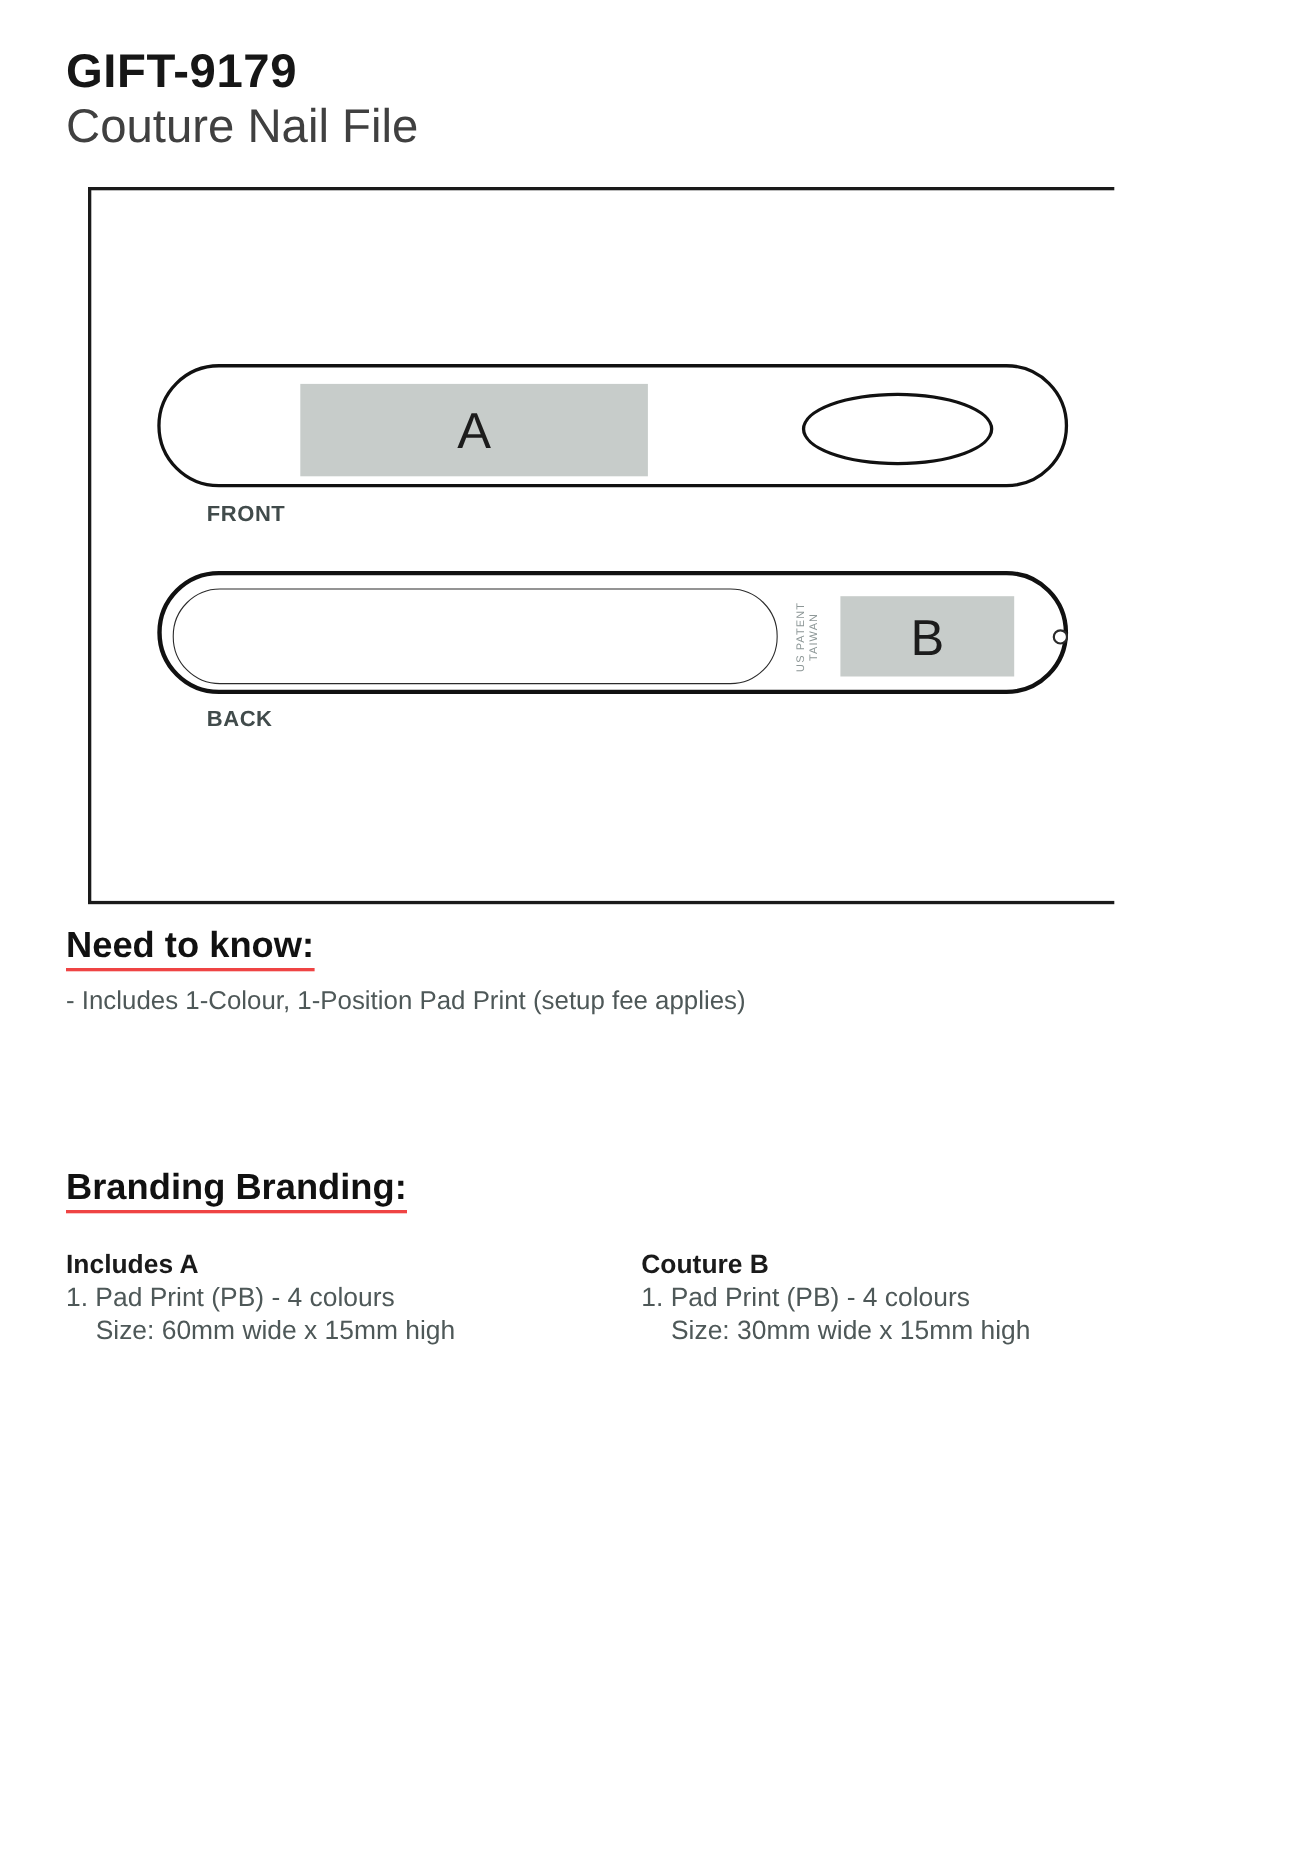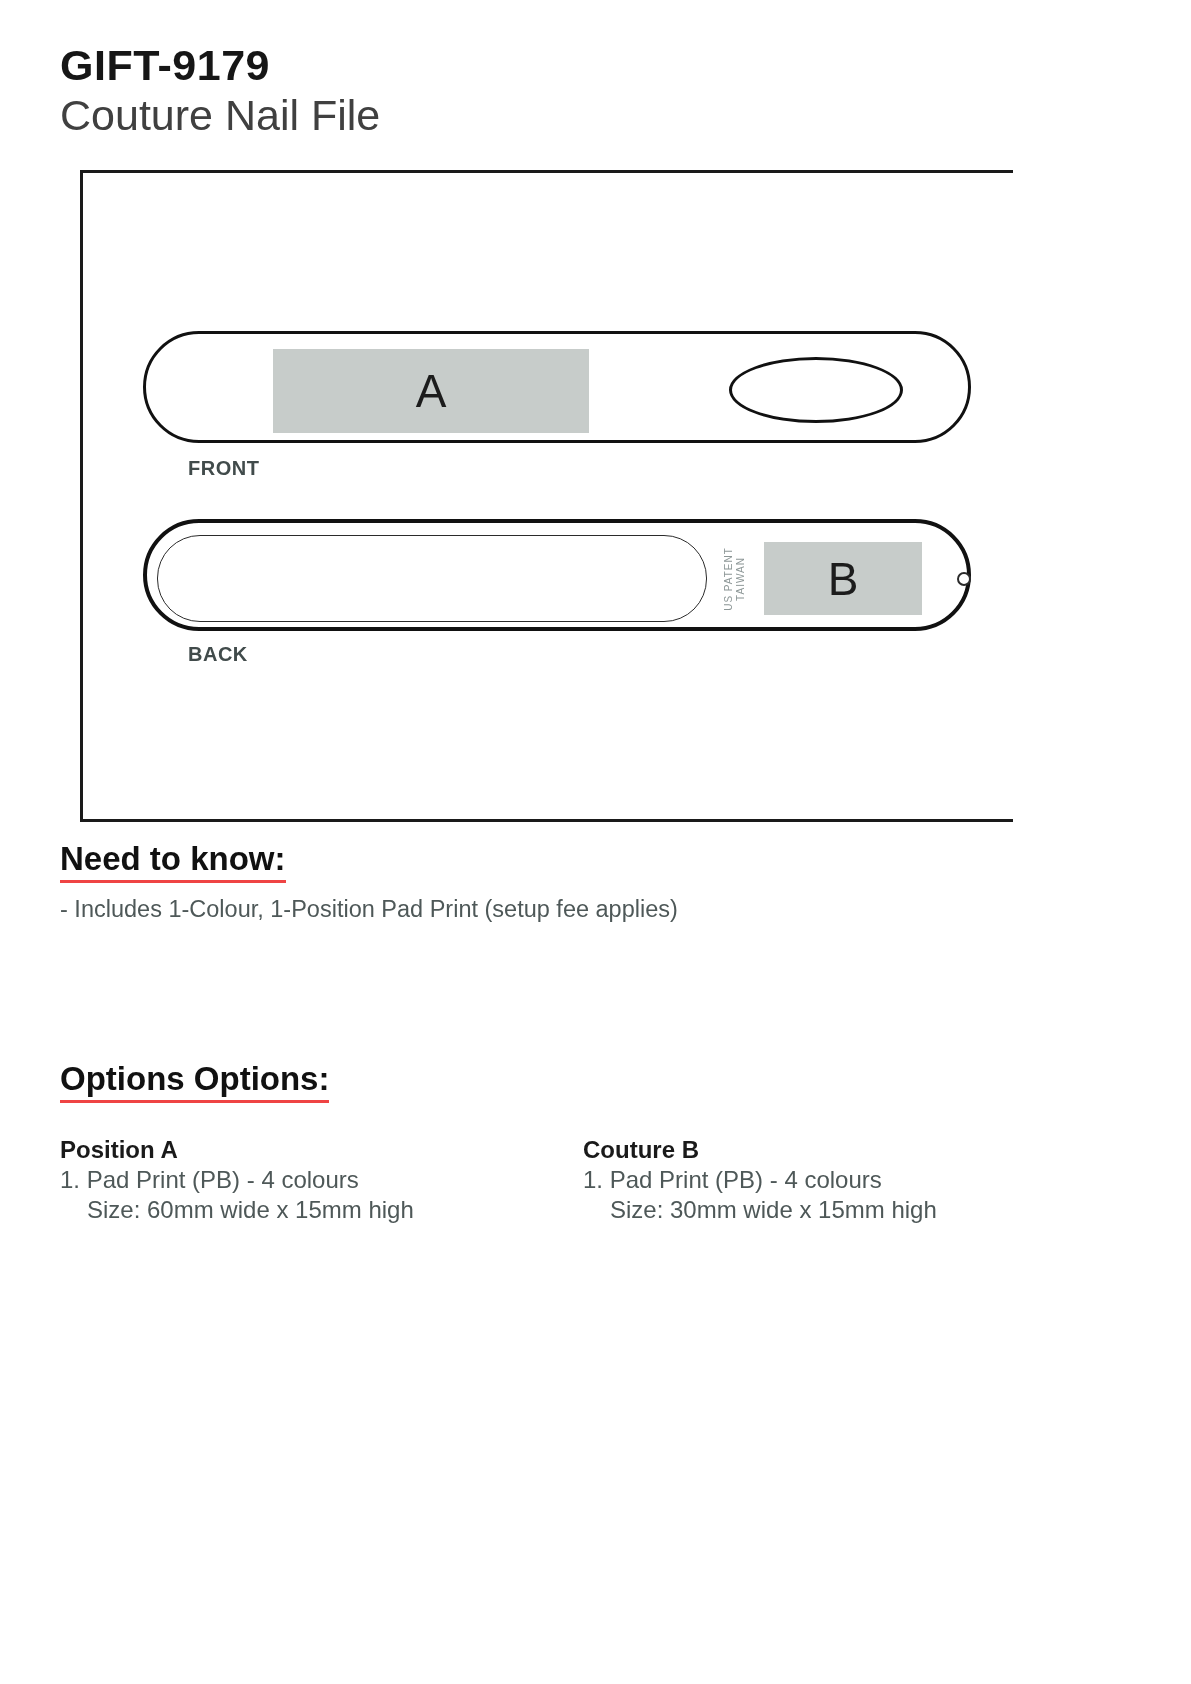--- a/index.html
+++ b/index.html
@@ -124,25 +124,25 @@
     <div class="view-label back-label">BACK</div>
 
   </div>
 
   <div class="section-heading need-heading">
     <span class="underline">Need to know:</span>
   </div>
   <div class="need-note">- Includes 1-Colour, 1-Position Pad Print (setup fee applies)</div>
 
   <div class="section-heading branding-heading">
-    <span class="underline">Options Options:</span>
+    <span class="underline">Branding Branding:</span>
   </div>
 
   <div class="position-col position-col-a">
-    <div class="position-title">Position A</div>
+    <div class="position-title">Includes A</div>
     <div class="position-line">1. Pad Print (PB) - 4 colours</div>
     <div class="position-line position-size">Size: 60mm wide x 15mm high</div>
   </div>
 
   <div class="position-col position-col-b">
     <div class="position-title">Couture B</div>
     <div class="position-line">1. Pad Print (PB) - 4 colours</div>
     <div class="position-line position-size">Size: 30mm wide x 15mm high</div>
   </div>
 

